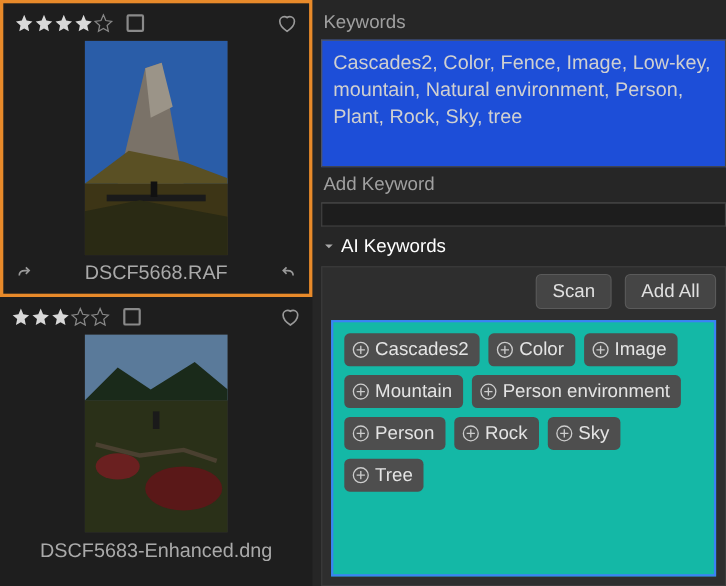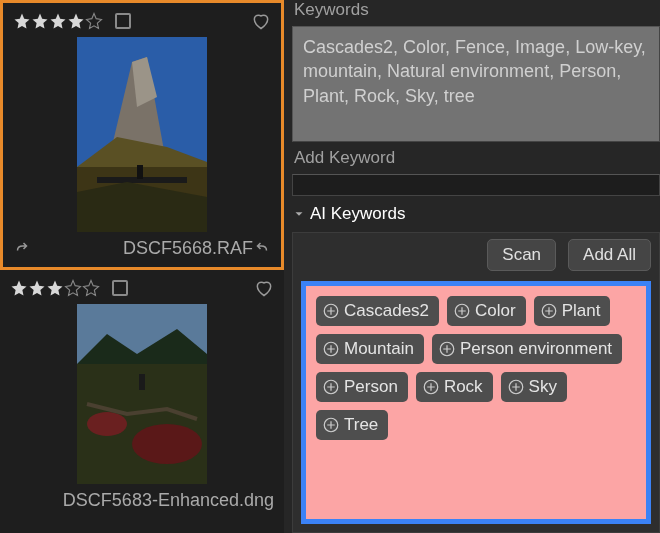--- a/index.html
+++ b/index.html
@@ -48,41 +48,41 @@
     background: #333;
   }
   .thumb-footer {
     display: flex;
     align-items: center;
     justify-content: space-between;
     padding: 6px 4px 2px 4px;
   }
   .thumb-footer .fname {
     flex: 1;
-    text-align: right;
+    text-align: center;
     color: #aaa;
     font-size: 18px;
   }
   .arrow-icon { width: 18px; height: 18px; }
 
   .right-pane {
     flex: 1;
     background: #262626;
-    padding: 0 0 0 8px;
+    padding: 10px 0 0 8px;
     display: flex;
     flex-direction: column;
     gap: 6px;
   }
   .section-label {
     color: #a0a0a0;
     font-size: 17px;
     padding-left: 2px;
   }
   .keywords-box {
-    background: #737373;
+    background: #1d4ed8;
     border: 1px solid #444;
     border-top-color: #555;
     border-left-color: #555;
     min-height: 116px;
     padding: 8px 10px;
     color: #d0d0d0;
     font-size: 18px;
     line-height: 1.35;
   }
   .add-kw-input {
@@ -122,22 +122,22 @@
   .btn {
     background: #454545;
     color: #e0e0e0;
     border: 1px solid #5a5a5a;
     border-radius: 5px;
     padding: 5px 14px;
     font-size: 17px;
     cursor: pointer;
   }
   .tag-area {
-    background: #fca5a5;
-    border: 5px solid #3b82f6;
+    background: #14b8a6;
+    border: 2px solid #3b82f6;
     flex: 1;
     padding: 10px;
     display: flex;
     flex-wrap: wrap;
     gap: 8px;
     align-content: flex-start;
   }
   .tag {
     background: #4e4e4e;
     border-radius: 5px;
@@ -276,21 +276,21 @@
             <circle cx="12" cy="12" r="9" fill="none" stroke="#ccc" stroke-width="1.6"></circle>
             <path d="M12 7v10M7 12h10" stroke="#ccc" stroke-width="1.6"></path>
           </svg>
           <span>Color</span>
         </div>
         <div class="tag">
           <svg class="plus-ic" viewBox="0 0 24 24">
             <circle cx="12" cy="12" r="9" fill="none" stroke="#ccc" stroke-width="1.6"></circle>
             <path d="M12 7v10M7 12h10" stroke="#ccc" stroke-width="1.6"></path>
           </svg>
-          <span>Plant</span>
+          <span>Image</span>
         </div>
         <div class="tag">
           <svg class="plus-ic" viewBox="0 0 24 24">
             <circle cx="12" cy="12" r="9" fill="none" stroke="#ccc" stroke-width="1.6"></circle>
             <path d="M12 7v10M7 12h10" stroke="#ccc" stroke-width="1.6"></path>
           </svg>
           <span>Mountain</span>
         </div>
         <div class="tag">
           <svg class="plus-ic" viewBox="0 0 24 24">

